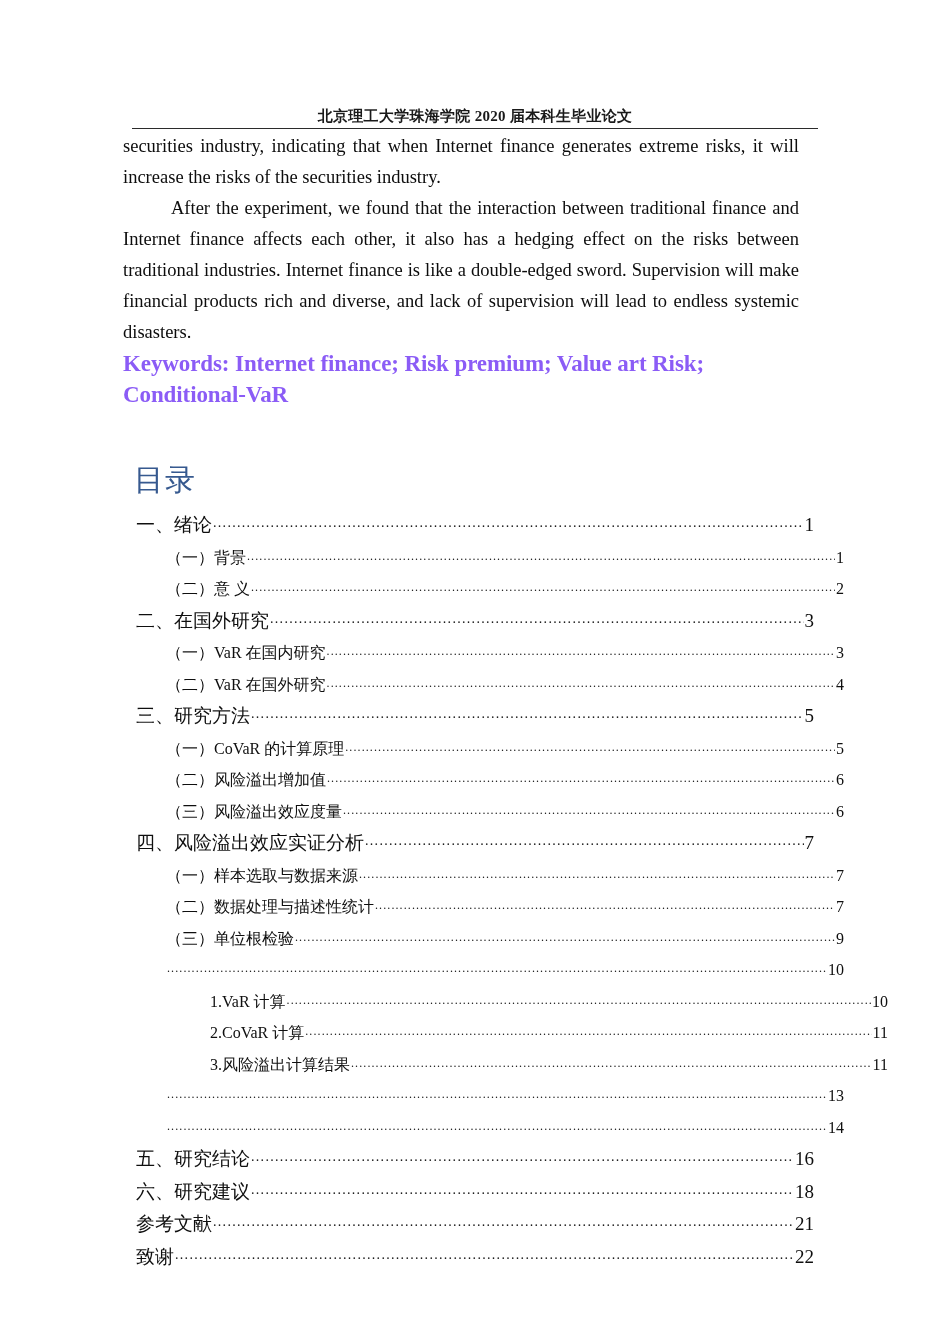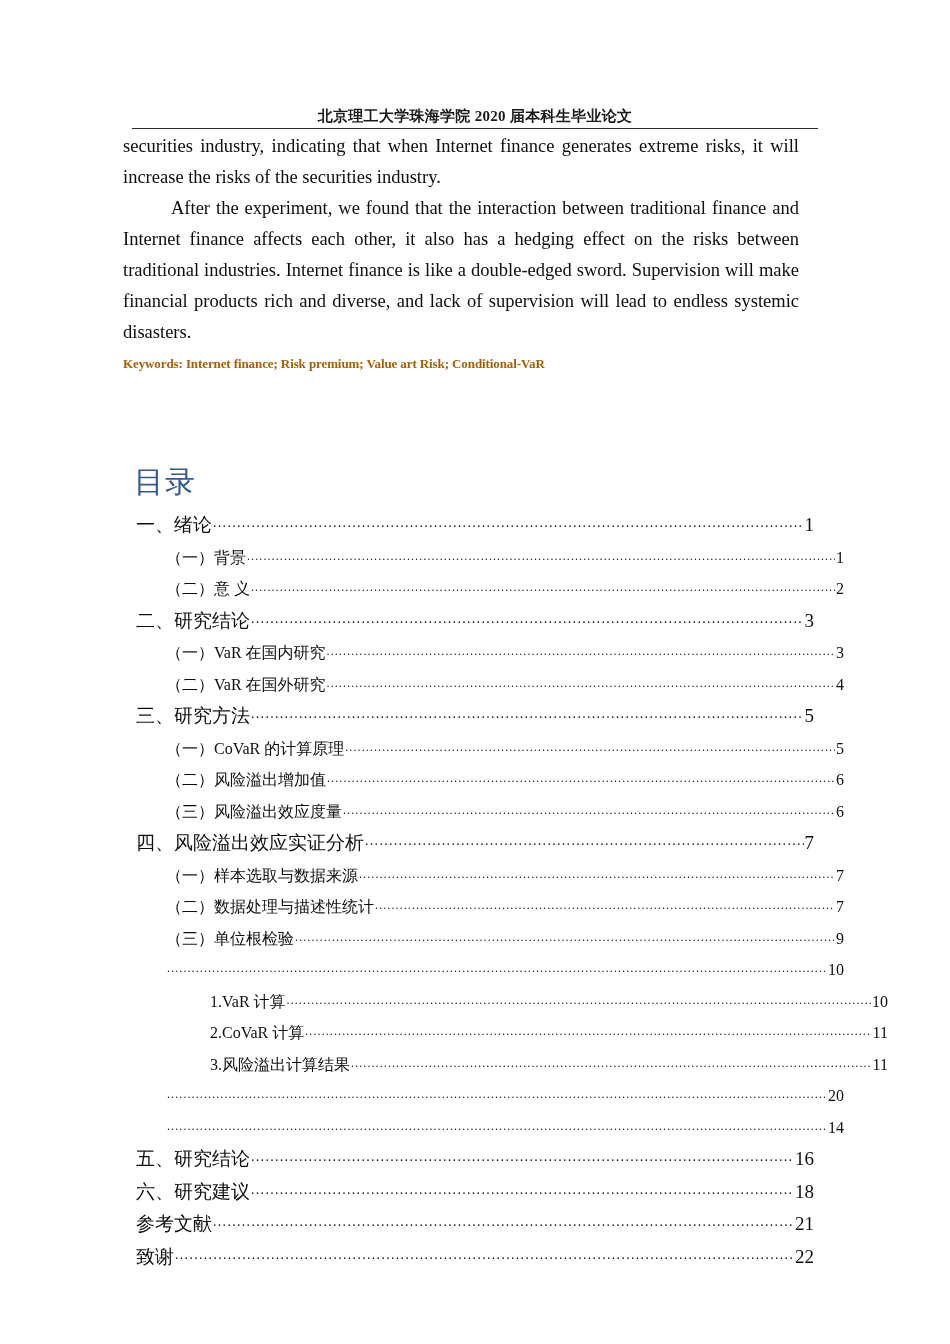--- a/index.html
+++ b/index.html
@@ -60,37 +60,37 @@
     text-justify: inter-word;
     font-size: 18.5px;
     line-height: 31px;
     color: #0d0d0d;
     margin: 0;
   }
   .para.indent {
     text-indent: 48px;
   }
   .keywords {
-    font-size: 13px;
+    font-size: 23px;
     line-height: 31px;
     font-weight: bold;
     margin: 0;
-    color: #a16207;
+    color: #8b5cf6;
     letter-spacing: -0.1px;
   }
 
   
   .toc {
     position: absolute;
     left: 132px;
     top: 462px;
     width: 678px;
   }
   .toc-heading {
-    font-family: Liberation Serif, serif;
+    font-family: Liberation Mono, monospace;
     font-size: 30px;
     line-height: 40px;
     font-weight: normal;
     color: #36598f;
     margin: 0 0 8px 2px;
     letter-spacing: 1px;
   }
 
   .toc-list {
     list-style: none;
@@ -180,21 +180,21 @@
           <span class="toc-label">（一）背景</span>
           <span class="toc-dots">...............................................................................................................................................................................................................................................</span>
           <span class="toc-page">1</span>
         </li>
         <li class="toc-row lvl2">
           <span class="toc-label">（二）意 义</span>
           <span class="toc-dots">...............................................................................................................................................................................................................................................</span>
           <span class="toc-page">2</span>
         </li>
         <li class="toc-row lvl1">
-          <span class="toc-label">二、研究结论</span>
+          <span class="toc-label">二、在国外研究</span>
           <span class="toc-dots">...............................................................................................................................................................................................................................................</span>
           <span class="toc-page">3</span>
         </li>
         <li class="toc-row lvl2">
           <span class="toc-label">（一）VaR 在国内研究</span>
           <span class="toc-dots">...............................................................................................................................................................................................................................................</span>
           <span class="toc-page">3</span>
         </li>
         <li class="toc-row lvl2">
           <span class="toc-label">（二）VaR 在国外研究</span>
@@ -255,21 +255,21 @@
           <span class="toc-dots">...............................................................................................................................................................................................................................................</span>
           <span class="toc-page">11</span>
         </li>
         <li class="toc-row lvl3">
           <span class="toc-label">3.风险溢出计算结果</span>
           <span class="toc-dots">...............................................................................................................................................................................................................................................</span>
           <span class="toc-page">11</span>
         </li>
         <li class="toc-row lvl2">
           <span class="toc-dots">...............................................................................................................................................................................................................................................</span>
-          <span class="toc-page">20</span>
+          <span class="toc-page">13</span>
         </li>
         <li class="toc-row lvl2">
           <span class="toc-dots">...............................................................................................................................................................................................................................................</span>
           <span class="toc-page">14</span>
         </li>
         <li class="toc-row lvl1">
           <span class="toc-label">五、研究结论</span>
           <span class="toc-dots">...............................................................................................................................................................................................................................................</span>
           <span class="toc-page">16</span>
         </li>

